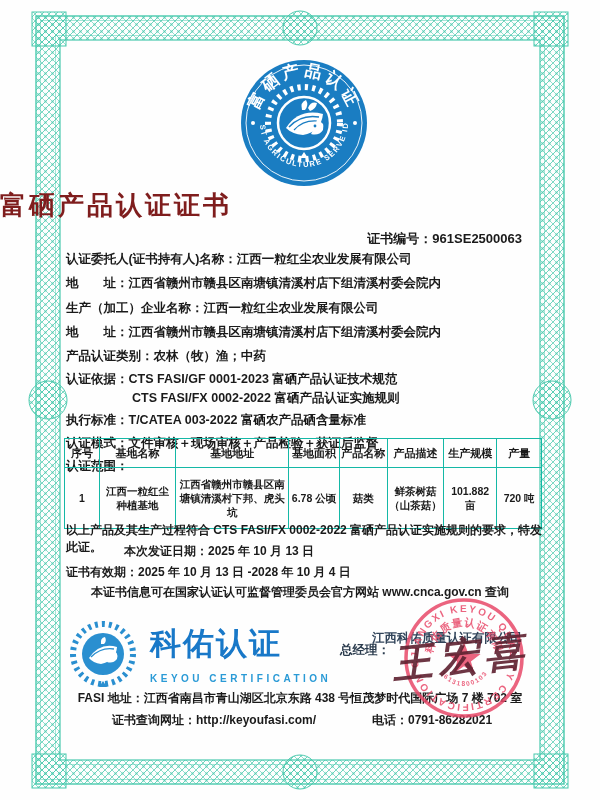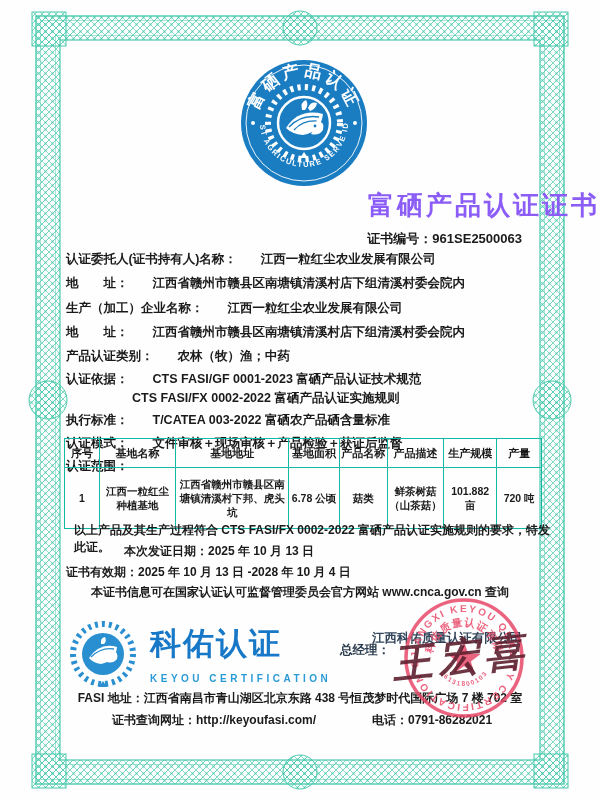--- a/index.html
+++ b/index.html
@@ -1,36 +1,36 @@
 <!DOCTYPE html>
 <html><head>
 <meta charset="utf-8">
 <style>
   html,body{margin:0;padding:0;}
   body{width:600px;height:800px;background:#ffffff;font-family:"Liberation Sans","DejaVu Sans",sans-serif;color:#1a1a1a;position:relative;overflow:hidden;}
   .page{position:absolute;inset:0;width:600px;height:800px;background:#fefefe;}
   .border-svg{position:absolute;left:0;top:0;pointer-events:none;}
 
   .logo-top{position:absolute;left:239px;top:58px;width:130px;height:130px;}
-  .cert-title{position:absolute;left:0;top:188px;width:600px;text-align:right;font-size:26px;font-weight:bold;letter-spacing:3px;color:#8b5cf6;}
+  .cert-title{position:absolute;left:0;top:188px;width:600px;text-align:left;font-size:26px;font-weight:bold;letter-spacing:3px;color:#7f1d1d;}
   .cert-no{position:absolute;top:230px;right:78px;font-size:13px;font-weight:bold;}
 
   .fields{position:absolute;left:66px;top:252px;width:472px;font-size:12.5px;font-weight:bold;line-height:1.26;}
-  .frow{display:flex;margin-bottom:8.5px;gap:24px;}
+  .frow{display:flex;margin-bottom:8.5px;}
   .frow .lab{white-space:pre;}
   .frow .val{white-space:pre-wrap;}
   .frow.cont{padding-left:66px;margin-top:-4px;}
   .frow.tight{margin-bottom:7px;}
 
   .scope-table{position:absolute;left:64px;top:438px;width:478px;border-collapse:collapse;font-weight:bold;}
   .scope-table th,.scope-table td{border:1px solid #14b8a6;text-align:center;vertical-align:middle;padding:2px 1px;}
   .scope-table th{font-size:11px;height:24px;font-weight:bold;}
   .scope-table td{font-size:10.5px;height:56px;line-height:1.35;}
 
-  .statement{position:absolute;left:66px;top:522px;width:478px;font-size:12px;font-weight:bold;margin-left:8px;}
+  .statement{position:absolute;left:66px;top:522px;width:478px;font-size:12px;font-weight:bold;}
   .dates-row{position:absolute;left:66px;top:543px;width:478px;font-size:12px;font-weight:bold;display:flex;}
   .dates-row .d2{margin-left:58px;}
   .validity{position:absolute;left:66px;top:564px;font-size:12px;font-weight:bold;}
   .query-note{position:absolute;left:0;top:584px;width:600px;text-align:center;font-size:12px;font-weight:bold;}
 
   .keyou-logo{position:absolute;left:60px;top:612px;width:86px;height:86px;}
   .brand{position:absolute;left:150px;top:628px;}
   .brand-cn{font-size:31px;font-weight:bold;color:#1878c8;letter-spacing:2px;line-height:1;}
   .brand-en{font-size:10px;font-weight:bold;color:#2a9ad6;letter-spacing:3.5px;margin-top:14px;}
 

